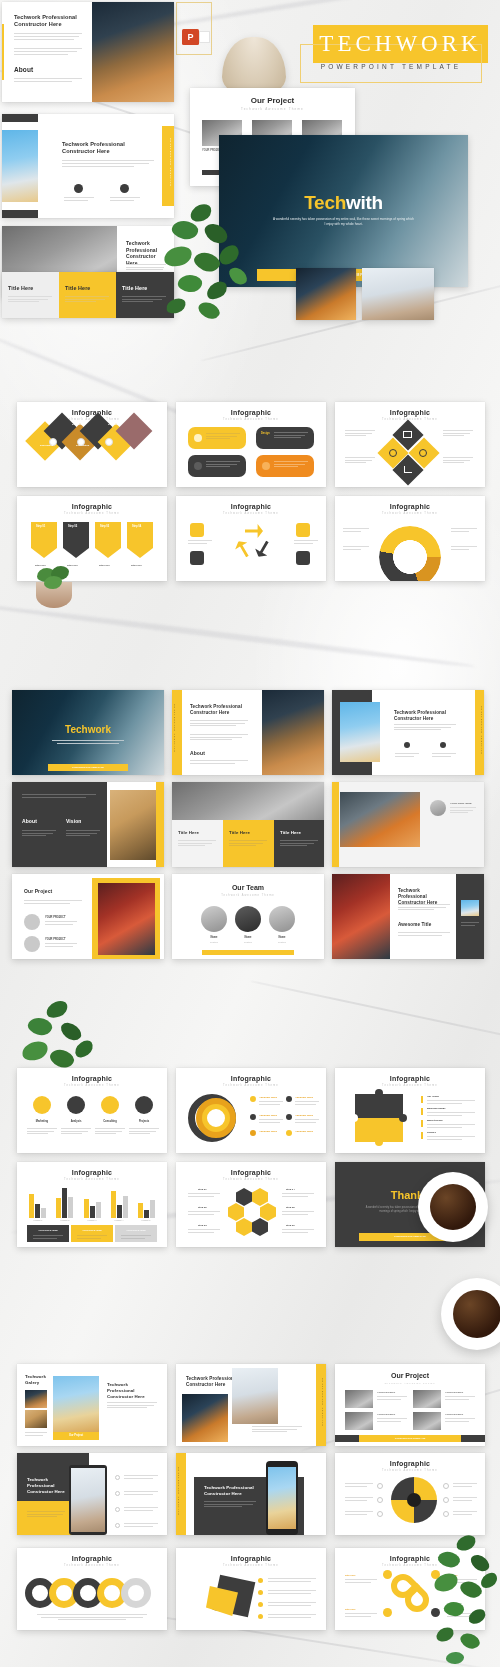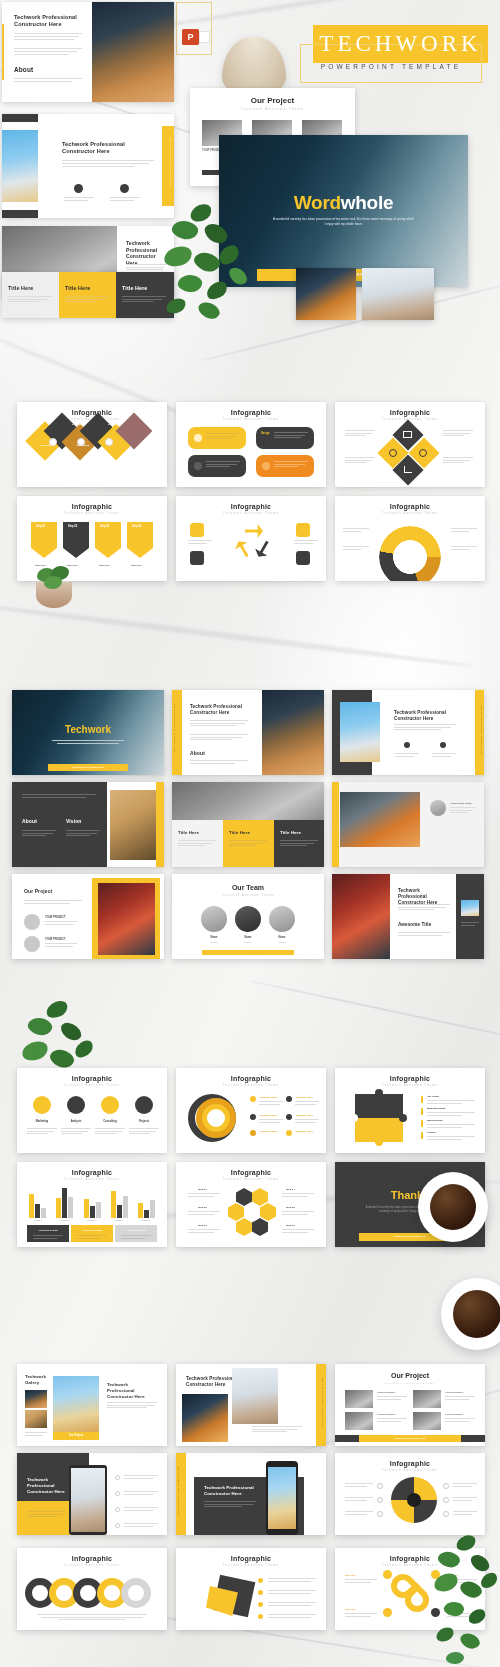--- a/index.html
+++ b/index.html
@@ -129,21 +129,21 @@
   <div class="ph ph-gray" style="position:absolute; left:112px; top:32px; width:40px; height:26px;"></div>
   <div style="position:absolute; left:12px; top:61px; font-size:2.6px; font-weight:bold; color:#666;">YOUR PROJECT</div>
   <div style="position:absolute; left:62px; top:61px; font-size:2.6px; font-weight:bold; color:#666;">YOUR PROJECT</div>
   <div style="position:absolute; left:112px; top:61px; font-size:2.6px; font-weight:bold; color:#666;">YOUR PROJECT</div>
   <div class="dk" style="position:absolute; left:12px; top:82px; width:22px; height:5px;"></div>
 </div>
 
 <div class="slide" style="left:219px; top:135px; width:249px; height:152px;">
   <div class="ph ph-hero" style="position:absolute; inset:0;"></div>
   <div style="position:absolute; left:0; right:0; top:57px; text-align:center; font-size:19px; font-weight:bold; letter-spacing:-.3px;">
-    <span style="color:#f7c52b;">Word</span><span style="color:#ffffff;">whole</span>
+    <span style="color:#f7c52b;">Tech</span><span style="color:#ffffff;">with</span>
   </div>
   <div style="position:absolute; left:54px; right:54px; top:82px; text-align:center; font-size:3.1px; line-height:1.7; color:#e6ecef;">A wonderful serenity has taken possession of my entire soul, like these sweet mornings of spring which I enjoy with my whole heart.</div>
   <div class="ylw" style="position:absolute; left:38px; right:38px; bottom:6px; height:12px;"></div>
   <div style="position:absolute; left:38px; right:38px; bottom:6px; height:12px; line-height:12px; text-align:center; font-size:3.4px; font-weight:bold; letter-spacing:1px; color:#fff;">CONSTRUCTOR TEMPLATE</div>
 </div>
 
 <div class="slide" style="left:2px; top:114px; width:172px; height:104px;">
   <div class="dk" style="position:absolute; left:0; top:0; width:36px; height:8px;"></div>
   <div class="dk" style="position:absolute; left:0; bottom:0; width:36px; height:8px;"></div>
   <div class="ph ph-blue" style="position:absolute; left:0; top:16px; width:36px; height:72px;"></div>

